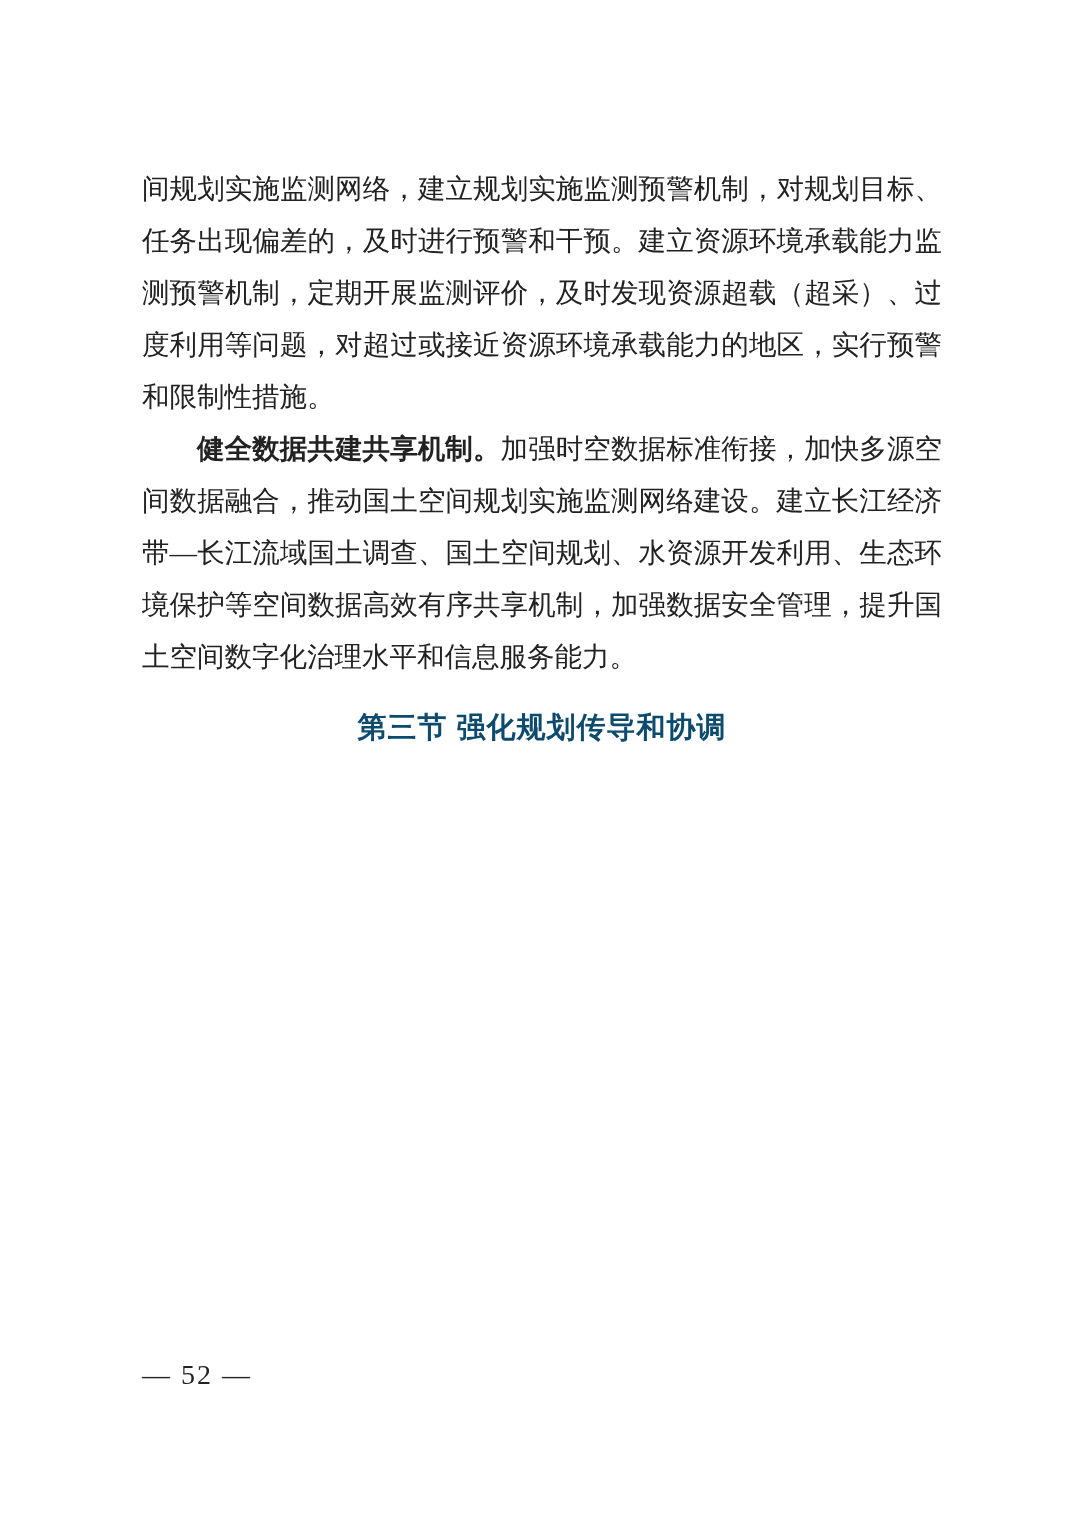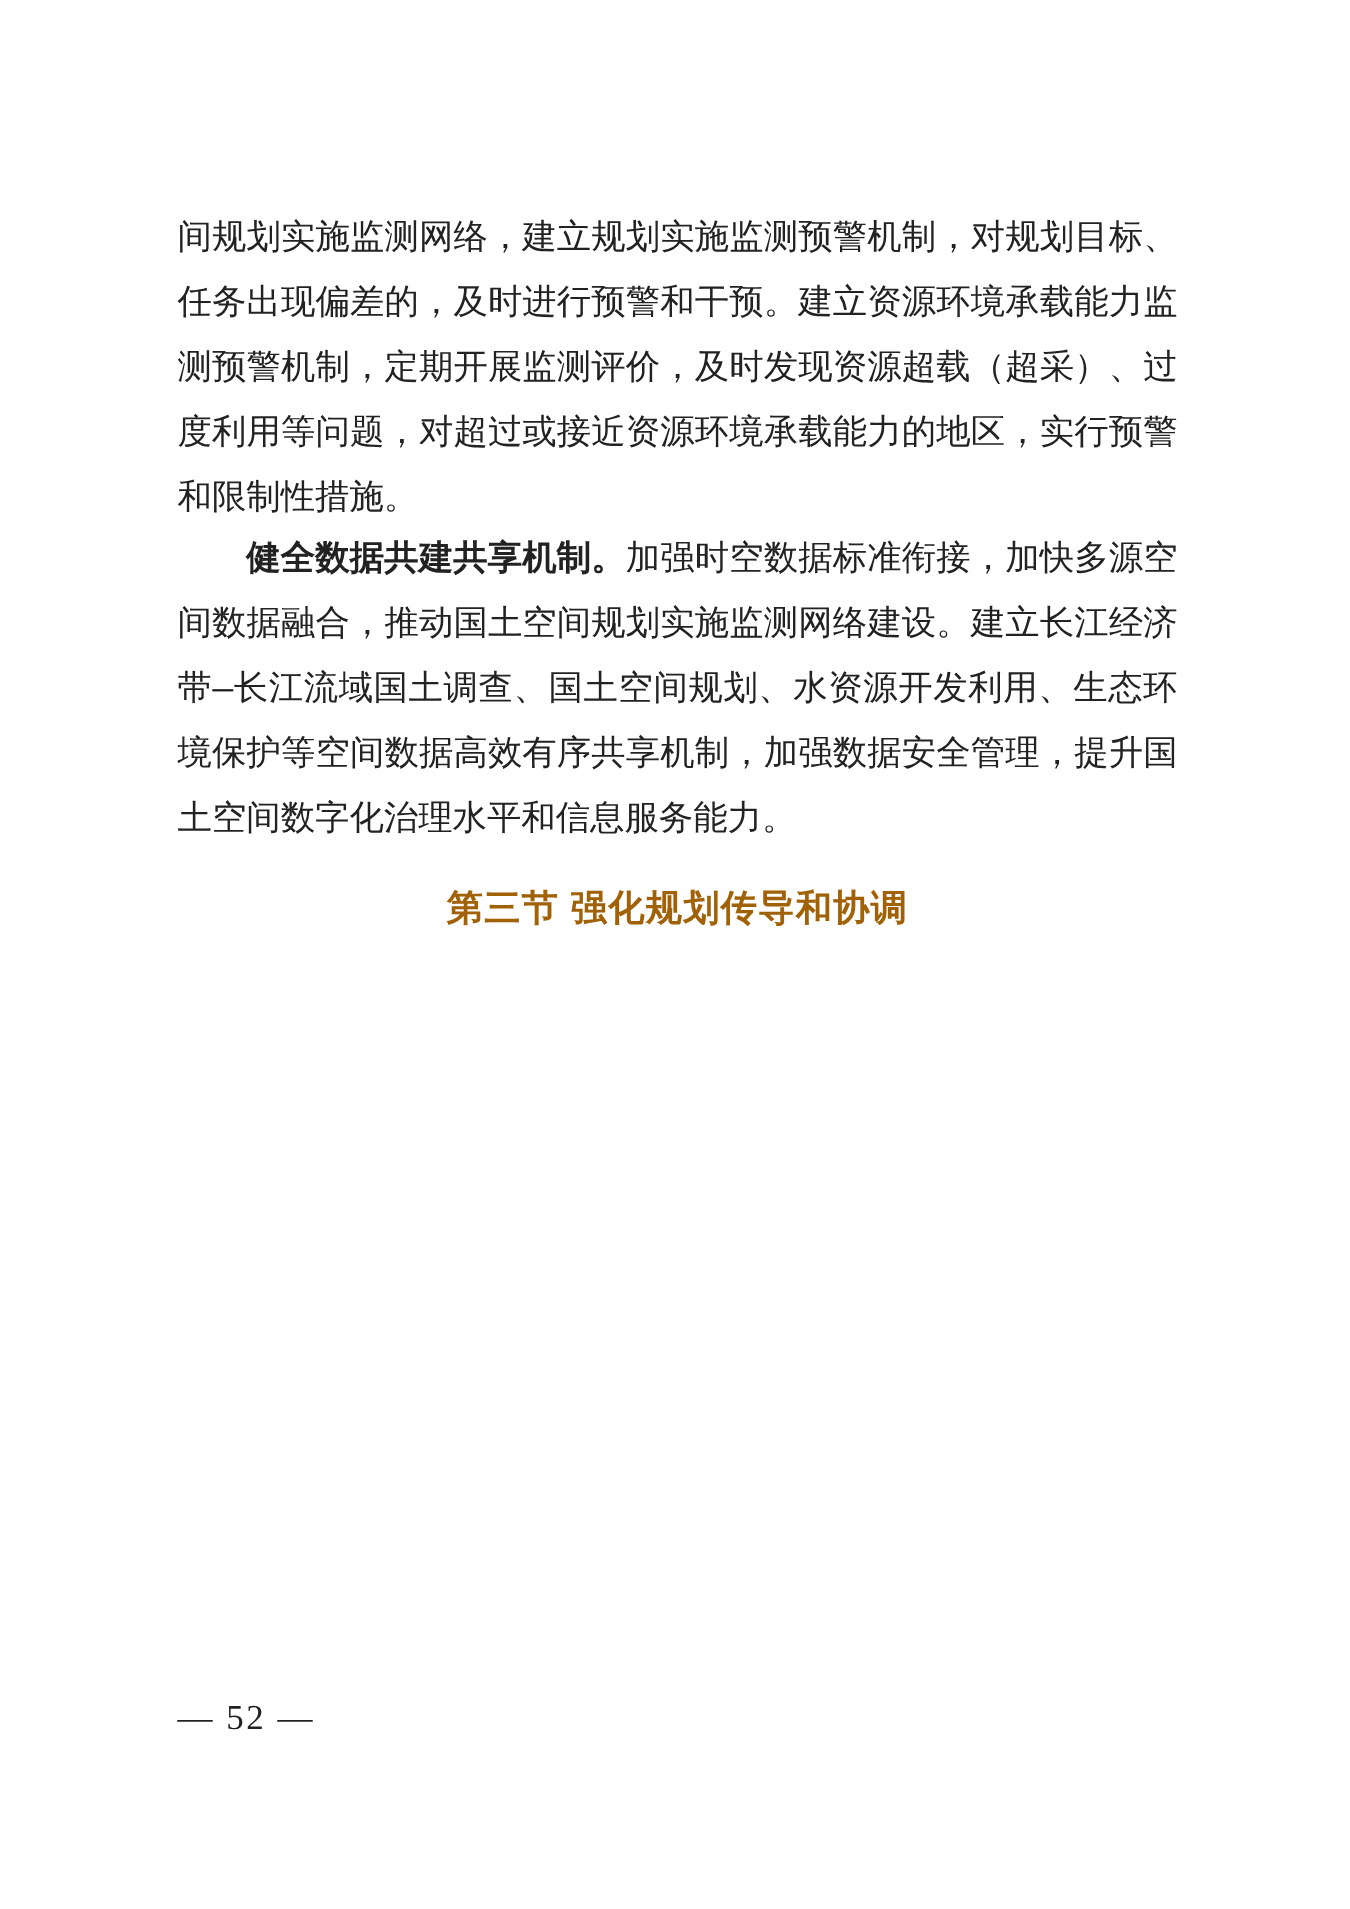--- a/index.html
+++ b/index.html
@@ -29,35 +29,34 @@
     line-height: 52px;
     text-align: justify;
     letter-spacing: 0;
   }
   .para {
     margin: 0;
     padding: 0;
   }
   .para.indent {
     text-indent: 2em;
-    font-family: Liberation Mono, monospace;
   }
   .lead {
     font-weight: 700;
   }
   .section-heading {
     margin: 18px 0 22px 0;
     padding: 0;
     text-align: center;
     text-indent: 0;
     font-family: "Liberation Sans", "DejaVu Sans", sans-serif;
     font-weight: 700;
     font-size: 29px;
     line-height: 52px;
-    color: #a16207;
+    color: #0c4a6e;
     letter-spacing: 1px;
   }
   .page-footer {
     position: absolute;
     left: 142px;
     top: 1358px;
     font-size: 28px;
     line-height: 34px;
     color: #222222;
     font-family: "Liberation Serif", "DejaVu Serif", serif;

